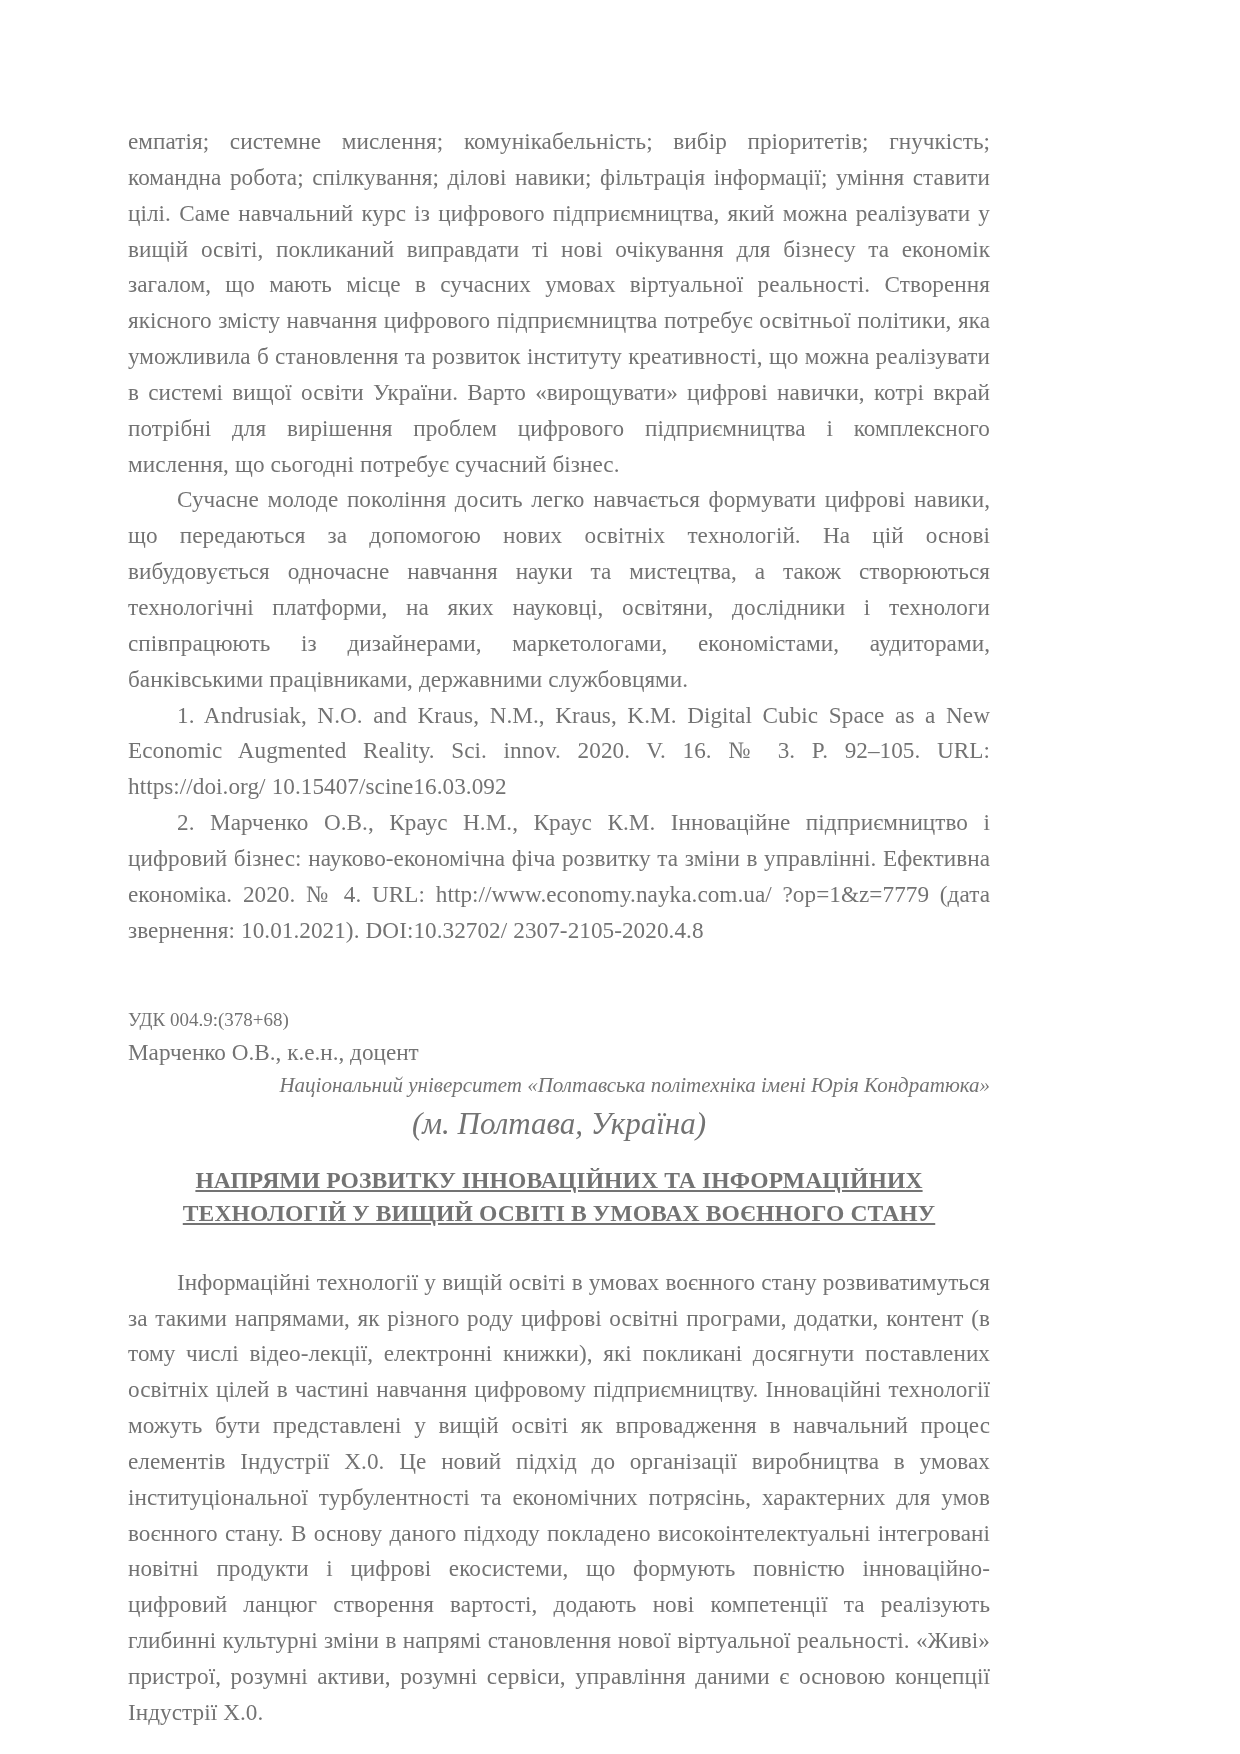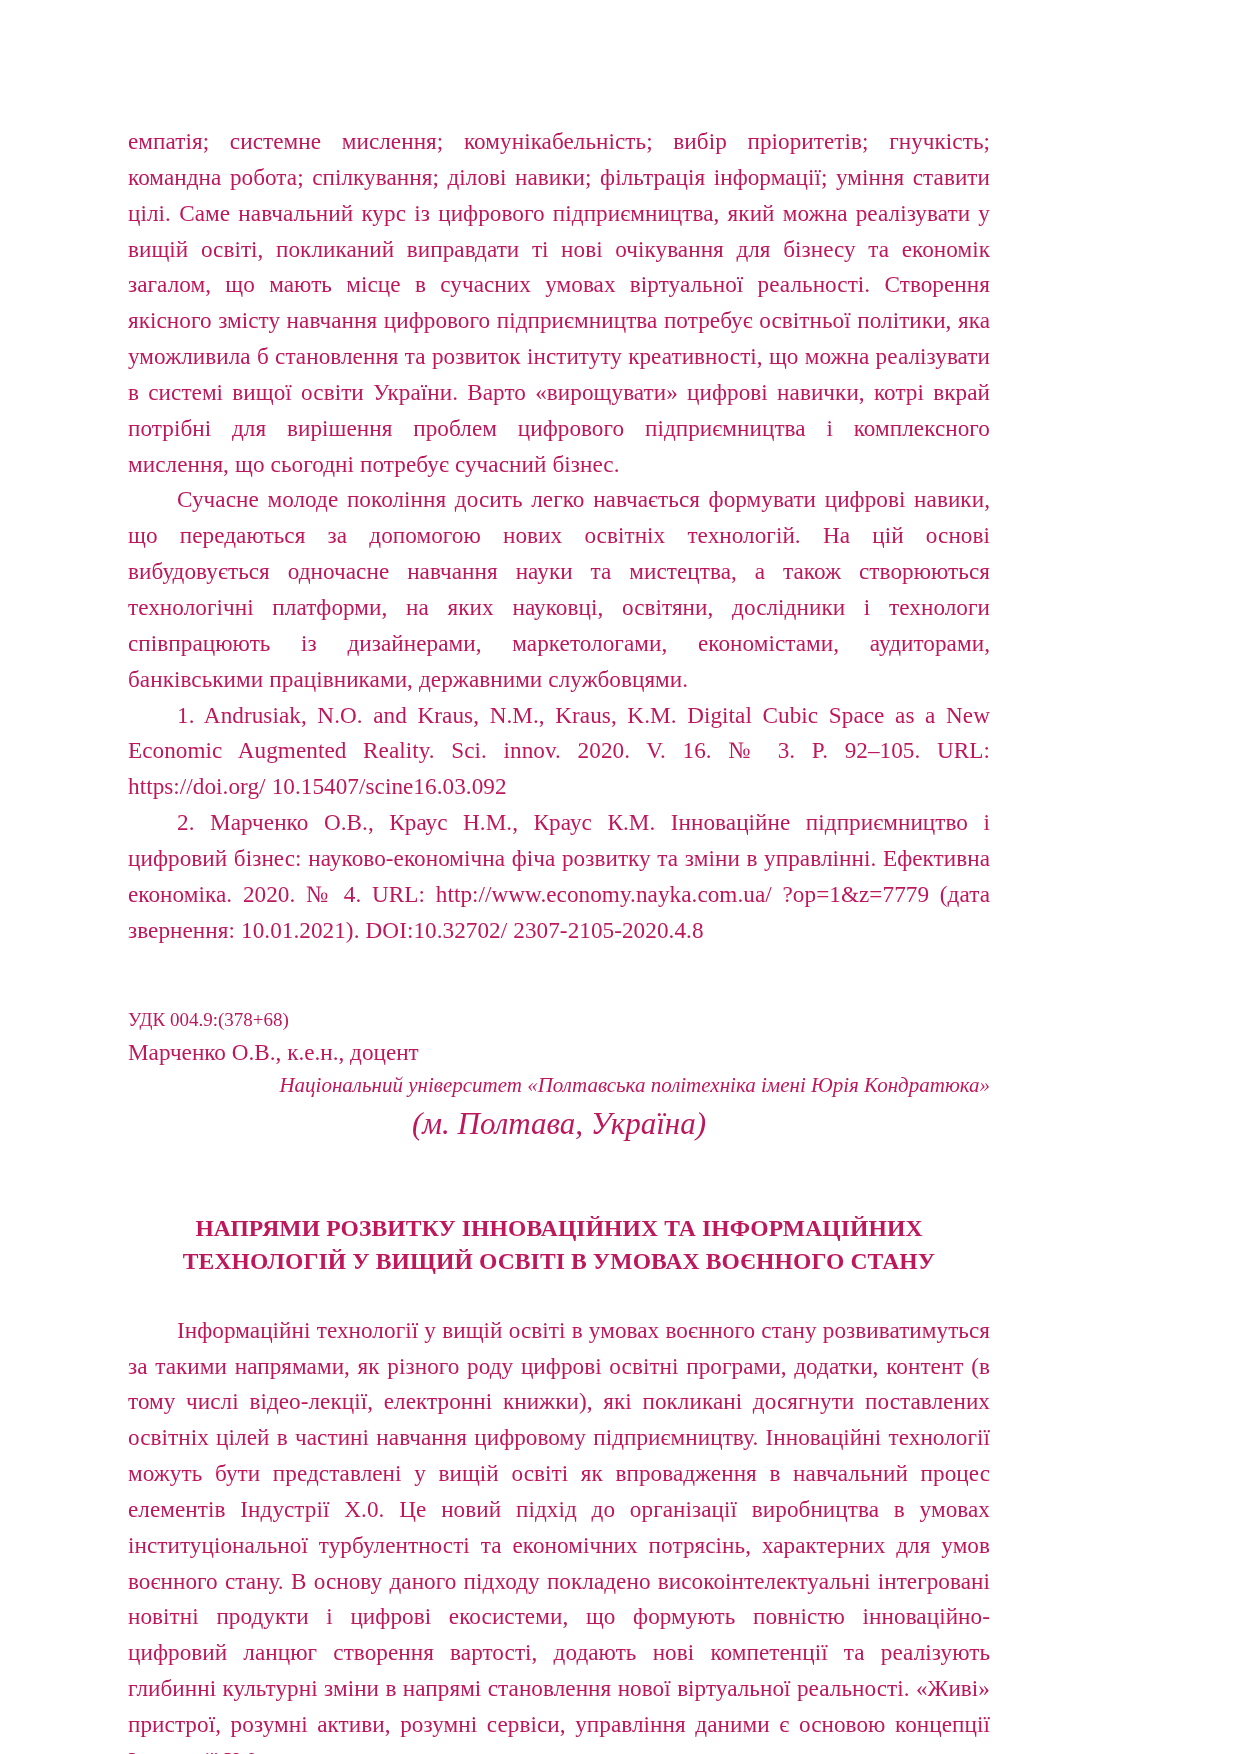--- a/index.html
+++ b/index.html
@@ -10,21 +10,21 @@
   }
   .page {
     position: relative;
     width: 1240px;
     height: 1754px;
     background: #ffffff;
     box-sizing: border-box;
     padding: 0;
     overflow: hidden;
     font-family: "Liberation Serif", "DejaVu Serif", serif;
-    color: #be185d;
+    color: #737373;
   }
   .content {
     position: absolute;
     left: 128px;
     top: 124px;
     width: 862px;
   }
   p, div.para {
     margin: 0;
     font-size: 23.2px;
@@ -64,27 +64,28 @@
     text-align: right;
     font-style: italic;
   }
   .city-line {
     font-size: 31px;
     line-height: 1.5;
     text-align: center;
     font-style: italic;
   }
   .article-title {
-    margin-top: 64px;
+    margin-top: 16px;
     margin-bottom: 34px;
     font-size: 23.6px;
     line-height: 1.42;
     text-align: center;
     font-weight: bold;
     letter-spacing: 0.1px;
+    text-decoration: underline;
   }
   .page-number {
     position: absolute;
     left: 0;
     right: 0;
     top: 1634px;
     text-align: center;
     font-size: 23.2px;
     font-family: "Liberation Serif", "DejaVu Serif", serif;
   }

